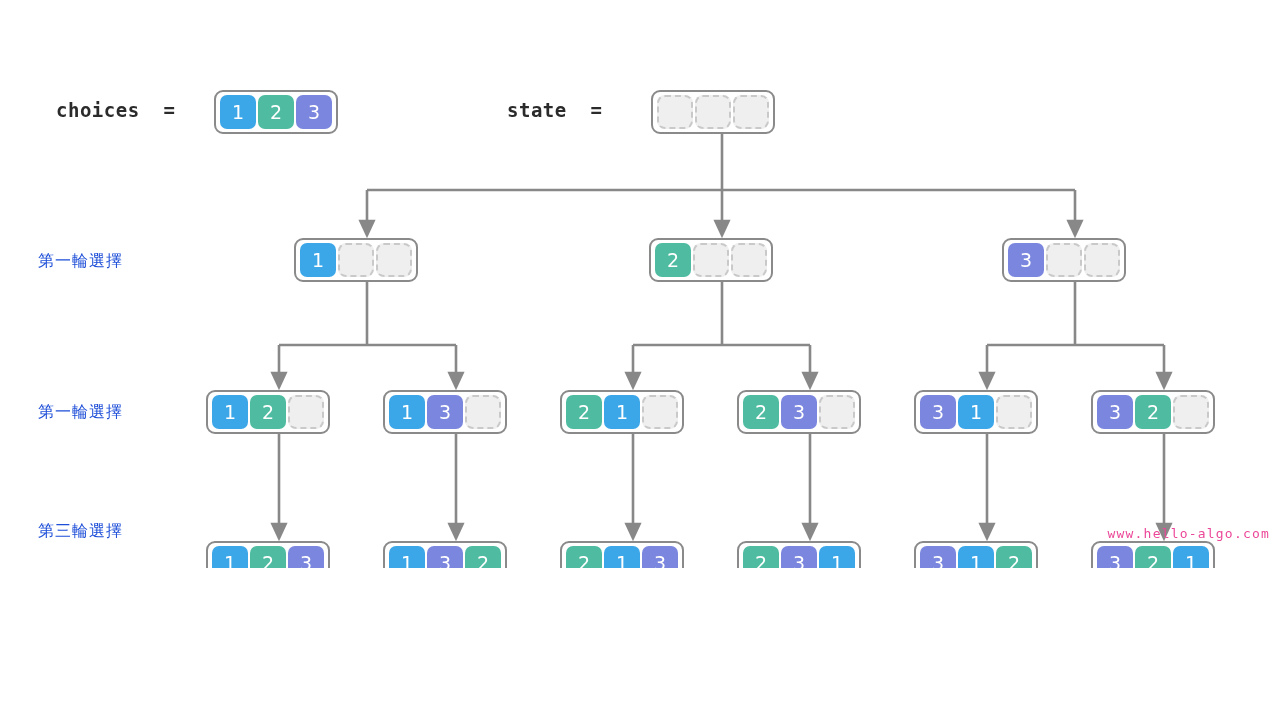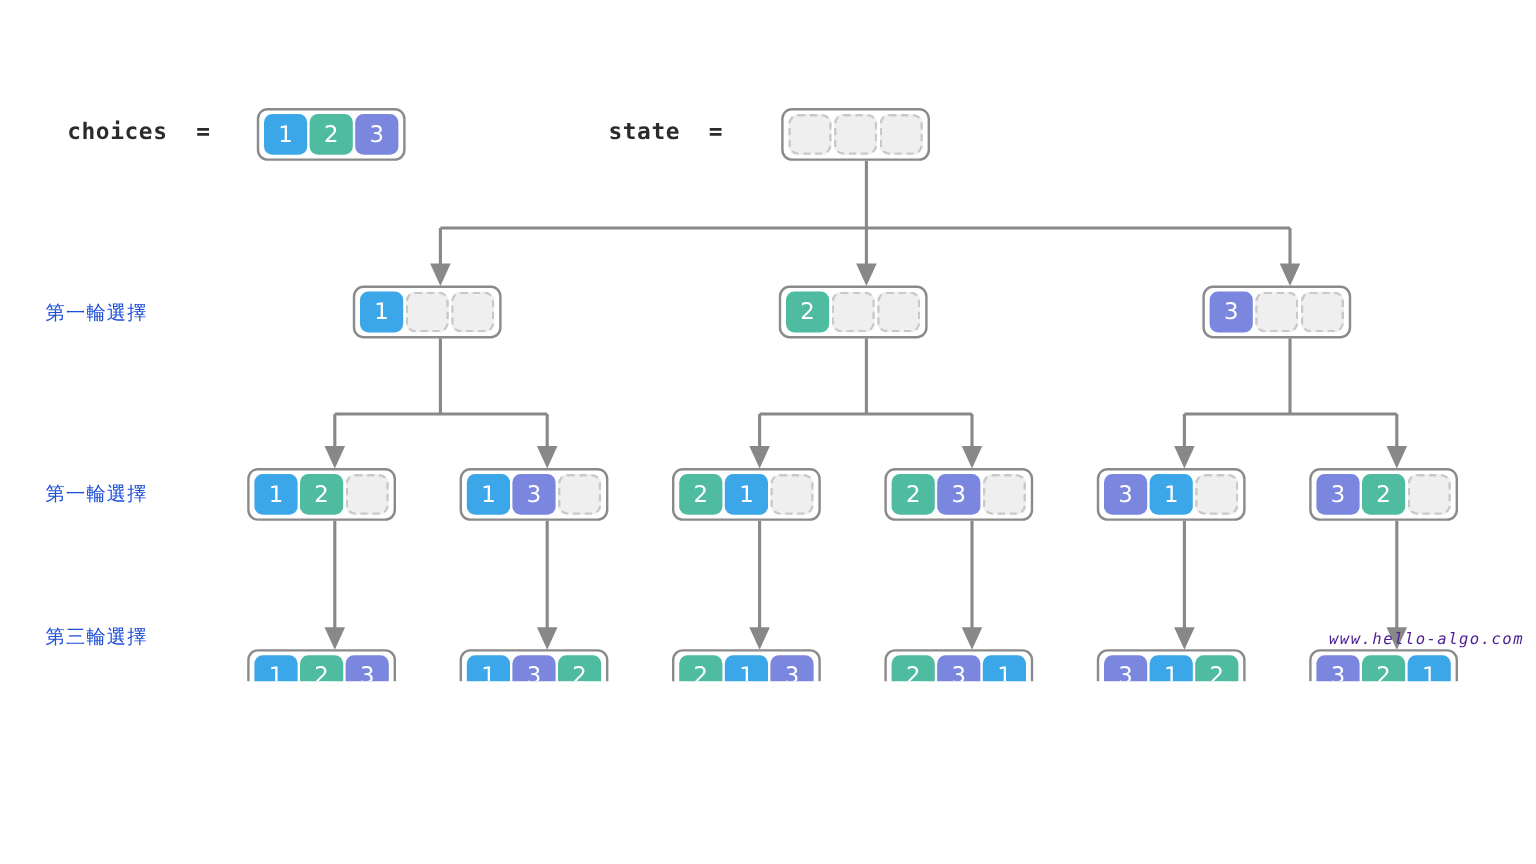--- a/index.html
+++ b/index.html
@@ -87,24 +87,23 @@
 
   
   .node.partial .cell.filled { border-radius: 7px; }
 
   .watermark {
     position: absolute;
     right: 22px;
     bottom: 27px;
     font-family: "DejaVu Sans Mono", "Liberation Mono", monospace;
     font-size: 13px;
-    color: #4c1d95;
+    color: #ec4899;
     letter-spacing: 1.2px;
     white-space: nowrap;
-    font-style: italic;
   }
 </style>
 </head>
 <body>
 
 <div id="stage">
 
   <svg id="edges" viewBox="0 0 1280 720" xmlns="http://www.w3.org/2000/svg">
     <defs>
       <marker id="arrowhead" markerWidth="9" markerHeight="9" refX="4.2" refY="4.2" orient="auto" markerUnits="strokeWidth">

